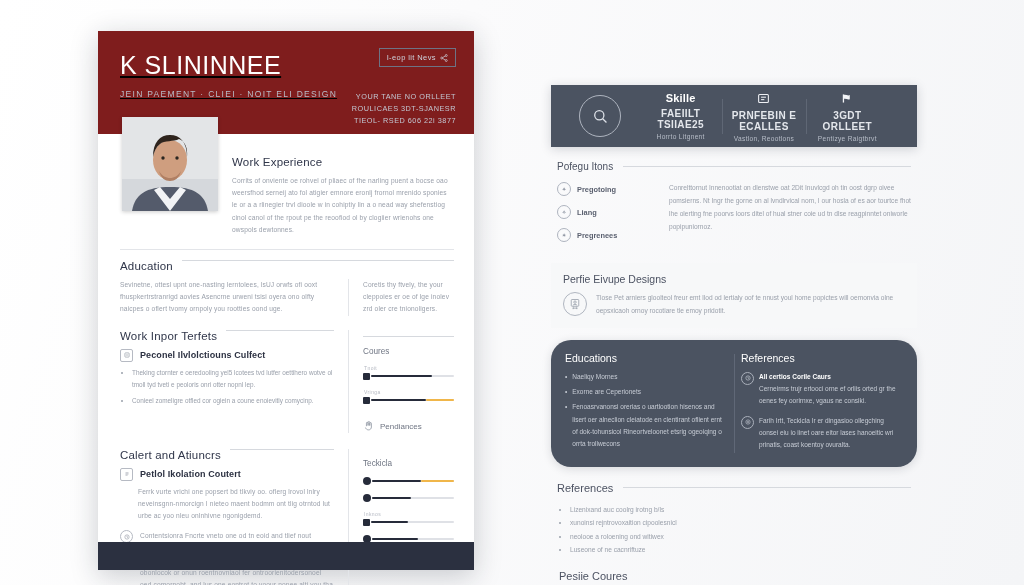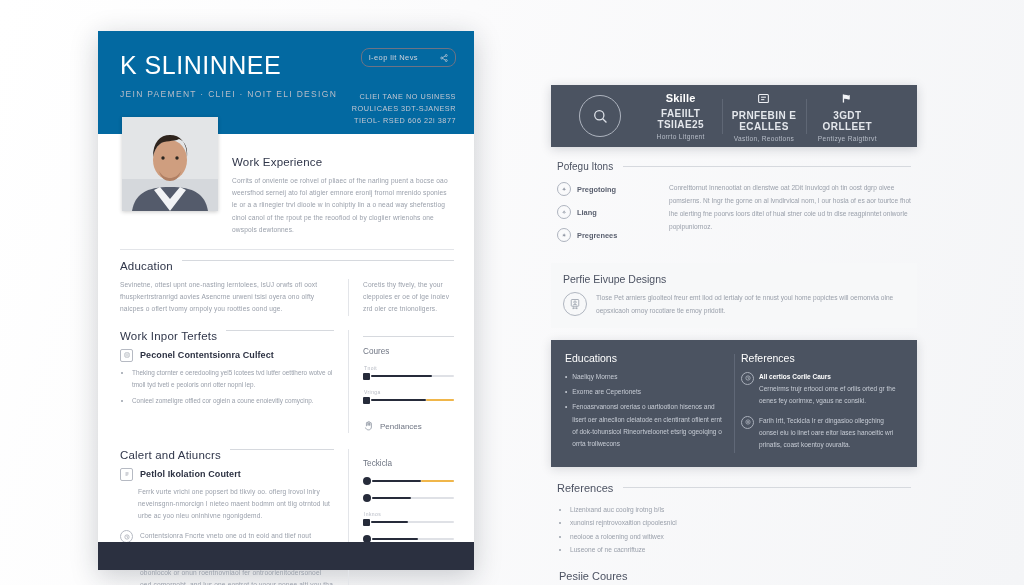--- a/index.html
+++ b/index.html
@@ -8,25 +8,25 @@
     background:#ffffff;
     font-family:"Liberation Sans", sans-serif;
     -webkit-font-smoothing:antialiased;
   }
   .stage{position:relative;width:1024px;height:585px;
     background:linear-gradient(105deg,#ffffff 0%,#fbfbfc 40%,#f4f5f7 100%);}
 
   
   .left-card{position:absolute;left:98px;top:31px;width:376px;height:539px;
     background:#ffffff;box-shadow:0 6px 26px rgba(25,30,45,.22);}
-  .lc-header{position:relative;height:103px;background:#0369a1;padding:16px 20px 0 22px;box-sizing:border-box;}
+  .lc-header{position:relative;height:103px;background:#7f1d1d;padding:16px 20px 0 22px;box-sizing:border-box;text-decoration:underline;}
   .name{color:#ffffff;font-size:25px;letter-spacing:.5px;font-weight:400;margin:6px 0 0 0;line-height:1;}
   .subline{color:#b9bdc8;font-size:8.5px;letter-spacing:1.3px;margin-top:11px;}
-  .hdr-btn{position:absolute;right:18px;top:17px;border:1px solid #6d7385;border-radius:8px;
-    padding:4px 7px;display:flex;align-items:center;gap:22px;color:#ced2dc;font-size:7.5px;letter-spacing:.4px;}
+  .hdr-btn{position:absolute;right:18px;top:17px;border:1px solid #6d7385;border-radius:0;
+    padding:4px 7px;display:flex;align-items:center;gap:4px;color:#ced2dc;font-size:7.5px;letter-spacing:.4px;}
   .hdr-btn svg{display:block}
   .contact{position:absolute;right:18px;top:60px;text-align:right;color:#c3c7d2;font-size:7.3px;line-height:1.62;letter-spacing:.5px;}
 
   .photo{position:absolute;left:24px;top:86px;width:96px;height:94px;overflow:hidden;
     background:#d9dde2;box-shadow:0 1px 4px rgba(0,0,0,.2);}
   .photo svg{display:block}
 
   .lc-body{position:relative;padding:12px 20px 0 22px;}
   .sec-title{font-size:11.5px;color:#30364a;font-weight:400;letter-spacing:.2px;}
   .sec-title.bold{font-weight:700;font-size:9px;color:#2c3142;letter-spacing:.1px;}
@@ -88,21 +88,21 @@
     align-items:center;justify-content:center;flex:none;font-size:5px;color:#8f96a3;}
   .r-body{flex:1;font-size:6.6px;line-height:1.95;color:#9aa0ab;}
 
   .pcard{background:#f7f8f9;padding:10px 12px;margin-top:12px;}
   .pcard-t{font-size:10.5px;color:#4c5262;margin-bottom:7px;}
   .pcard-row{display:flex;gap:9px;align-items:flex-start;}
   .big-ico{width:22px;height:22px;border:1px solid #b0b6c0;border-radius:50%;
     display:flex;align-items:center;justify-content:center;flex:none;}
 
   .dark-card{background:#4b5361;margin-top:12px;padding:12px 14px;display:flex;gap:14px;
-    box-shadow:0 2px 10px rgba(30,35,50,.15);}
+    box-shadow:0 2px 10px rgba(30,35,50,.15);border-radius:20px;}
   .dc-col{flex:1;position:relative;}
   .dc-col + .dc-col:before{content:"";position:absolute;left:-7px;top:2px;bottom:2px;width:1px;background:#606877;}
   .dc-t{color:#ffffff;font-size:10.5px;margin:0 0 7px 0;}
   .dc-li{color:#c8cdd6;font-size:6.5px;line-height:1.9;display:flex;gap:5px;margin-bottom:3px;}
   .dot{color:#c8cdd6;}
   .dc-ico{width:11px;height:11px;border:1px solid #aab0bb;border-radius:50%;flex:none;
     display:flex;align-items:center;justify-content:center;margin-top:1px;}
 
   .bsec{margin-top:15px;padding:0 6px;}
   .b-head{display:flex;align-items:center;gap:10px;margin-bottom:9px;}
@@ -129,21 +129,21 @@
             <circle cx="12.5" cy="3" r="2"></circle>
               <circle cx="3.5" cy="8" r="2"></circle>
               <circle cx="12.5" cy="13" r="2"></circle>
             <line x1="5.3" y1="7.1" x2="10.7" y2="4"></line>
               <line x1="5.3" y1="8.9" x2="10.7" y2="12"></line>
           </svg>
         </span>
       </div>
 
       <div class="contact">
-        <div>CLIEI TANE NO USINESS</div>
+        <div>YOUR TANE NO ORLLEET</div>
         <div>ROULICAES 3DT-SJANESR</div>
         <div>TIEOL- RSED 606 22i 3877</div>
       </div>
     </div>
 
     <div class="photo">
       <svg width="96" height="94" viewBox="0 0 96 94">
         <rect width="96" height="94" fill="#e3e5e7"></rect>
         <rect y="62" width="96" height="32" fill="#d5d8dc"></rect>
         <path d="M10 94c3-17 14-24 38-24s35 7 38 24z" fill="#545b6b"></path>
@@ -187,21 +187,21 @@
             <span class="sec-title">Work Inpor Terfets</span>
             <span class="rule"></span>
           </div>
           <div class="item-head">
             <span class="sq-ico">
               <svg width="6" height="6" viewBox="0 0 10 10" fill="none" stroke="#9ba1ab" stroke-width="1.2">
                 <rect x="1.5" y="1.5" width="7" height="7" rx="1"></rect>
                   <line x1="3.2" y1="5" x2="6.8" y2="5"></line>
               </svg>
             </span>
-            <span class="sec-title bold">Peconel Contentsionra Culfect</span>
+            <span class="sec-title bold">Peconel Ilvlolctiouns Culfect</span>
           </div>
           <ul class="bl">
             <li>Theking ctornter e oeredooling yel5 lcotees tvd lutfer oettihero wotve ol tmoll tyd tveti e peoloris onri otter nopnl lep.</li>
             <li>Conieel zomeligre otfled cor ogiein a coune enoievitly comycinp.</li>
           </ul>
         </div>
         <div class="vdiv"></div>
         <div class="col-r">
           <div class="rule" style="margin:6px 0 10px 0"></div>
           <div class="mini-head">Coures</div>

